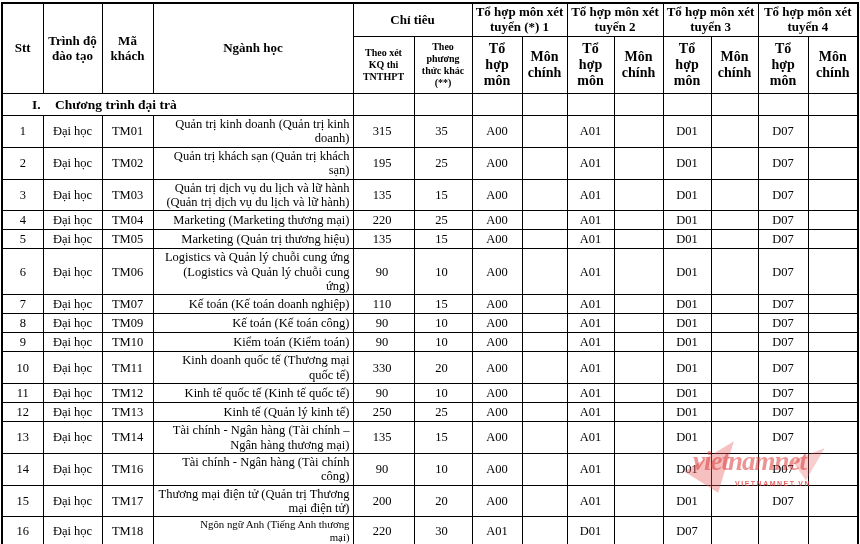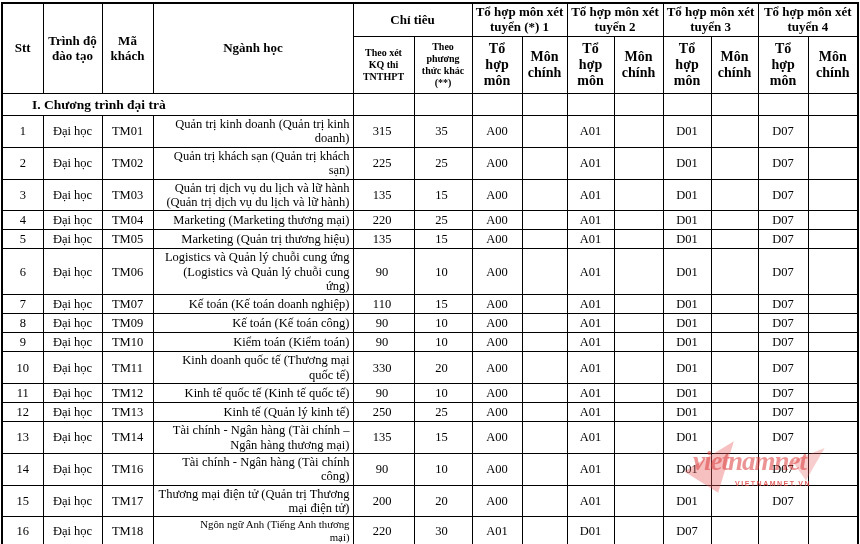--- a/index.html
+++ b/index.html
@@ -19,21 +19,21 @@
     overflow:hidden;
     vertical-align:middle;
   }
   .adm thead th{font-weight:bold;text-align:center;}
   .h1 th{font-size:13px;height:30px;}
   .h2 th{font-size:14px;height:54px;}
   .h2 th.sub-sm{font-size:10px;line-height:1.2;}
   .section-row td{font-weight:bold;font-size:13.5px;height:19px;}
   .section-cell{text-align:left;}
   .section-cell .numeral{display:inline-block;margin-left:26px;}
-  .section-cell .sec-title{display:inline-block;}
+  .section-cell .sec-title{display:inline-block;margin-left:11px;}
   tbody td{font-size:12.5px;}
   td.center{text-align:center;}
   td.left{text-align:right;padding-left:4px;}
   td.num{text-align:center;padding-right:6px;}
   tr.r1{height:19px;}
   tr.r2{height:31px;}
   tr.r3{height:45px;}
   tr.small-major td.cell-major{font-size:10.8px;padding-left:36px;}
   
   .watermark{
@@ -144,21 +144,21 @@
         <td class="center cell-combo-3">D01</td>
         <td class="center cell-main-subject-3"></td>
         <td class="center cell-combo-4">D07</td>
         <td class="center cell-main-subject-4"></td>
       </tr>
       <tr class="r2">
         <td class="center cell-stt">2</td>
         <td class="center cell-level">Đại học</td>
         <td class="center cell-code">TM02</td>
         <td class="left cell-major">Quản trị khách sạn (Quản trị khách sạn)</td>
-        <td class="num cell-quota-exam">225</td>
+        <td class="num cell-quota-exam">195</td>
         <td class="num cell-quota-other">25</td>
         <td class="center cell-combo-1">A00</td>
         <td class="center cell-main-subject-1"></td>
         <td class="center cell-combo-2">A01</td>
         <td class="center cell-main-subject-2"></td>
         <td class="center cell-combo-3">D01</td>
         <td class="center cell-main-subject-3"></td>
         <td class="center cell-combo-4">D07</td>
         <td class="center cell-main-subject-4"></td>
       </tr>

